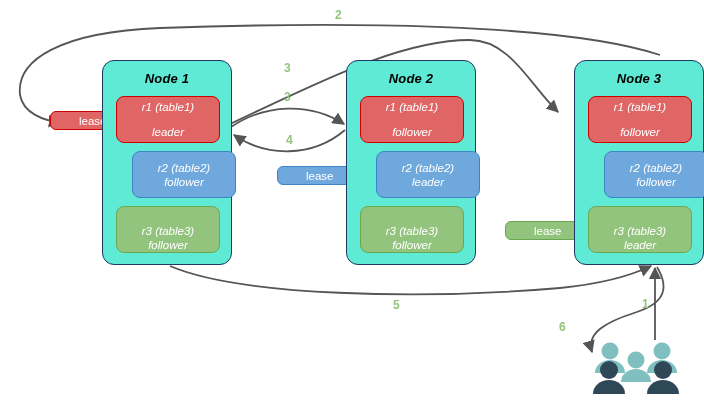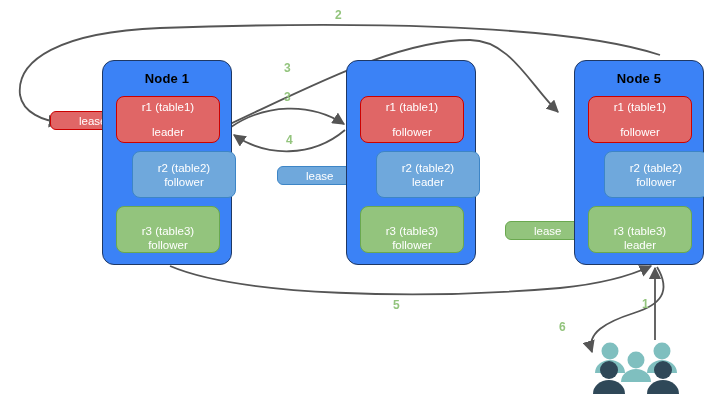--- a/index.html
+++ b/index.html
@@ -21,23 +21,24 @@
     position: absolute;
     left: 0;
     top: 0;
     width: 704px;
     height: 405px;
     pointer-events: none;
   }
   .node {
     position: absolute;
     box-sizing: border-box;
-    background: #3b82f6;
+    background: #5eead4;
     border: 1.6px solid #1f3864;
     border-radius: 12px;
+    font-style: italic;
   }
   .node-title {
     position: absolute;
     left: 0;
     right: 0;
     top: 10px;
     text-align: center;
     font-size: 13px;
     font-weight: bold;
     color: #000000;
@@ -158,36 +159,37 @@
       <span>r2 (table2)</span>
       <span>follower</span>
     </div>
     <div class="replica r-green rep-2">
       <span>r3 (table3)</span>
       <span>follower</span>
     </div>
   </div>
 
   <div class="node" style="left:346px; top:60px; width:130px; height:205px;">
+    <div class="node-title">Node 2</div>
     <div class="replica r-red rep-0">
       <span>r1 (table1)</span>
       <span>follower</span>
     </div>
     <div class="replica r-blue rep-1">
       <span>r2 (table2)</span>
       <span>leader</span>
     </div>
     <div class="replica r-green rep-2">
       <span>r3 (table3)</span>
       <span>follower</span>
     </div>
   </div>
 
   <div class="node" style="left:574px; top:60px; width:130px; height:205px;">
-    <div class="node-title">Node 5</div>
+    <div class="node-title">Node 3</div>
     <div class="replica r-red rep-0">
       <span>r1 (table1)</span>
       <span>follower</span>
     </div>
     <div class="replica r-blue rep-1">
       <span>r2 (table2)</span>
       <span>follower</span>
     </div>
     <div class="replica r-green rep-2">
       <span>r3 (table3)</span>

